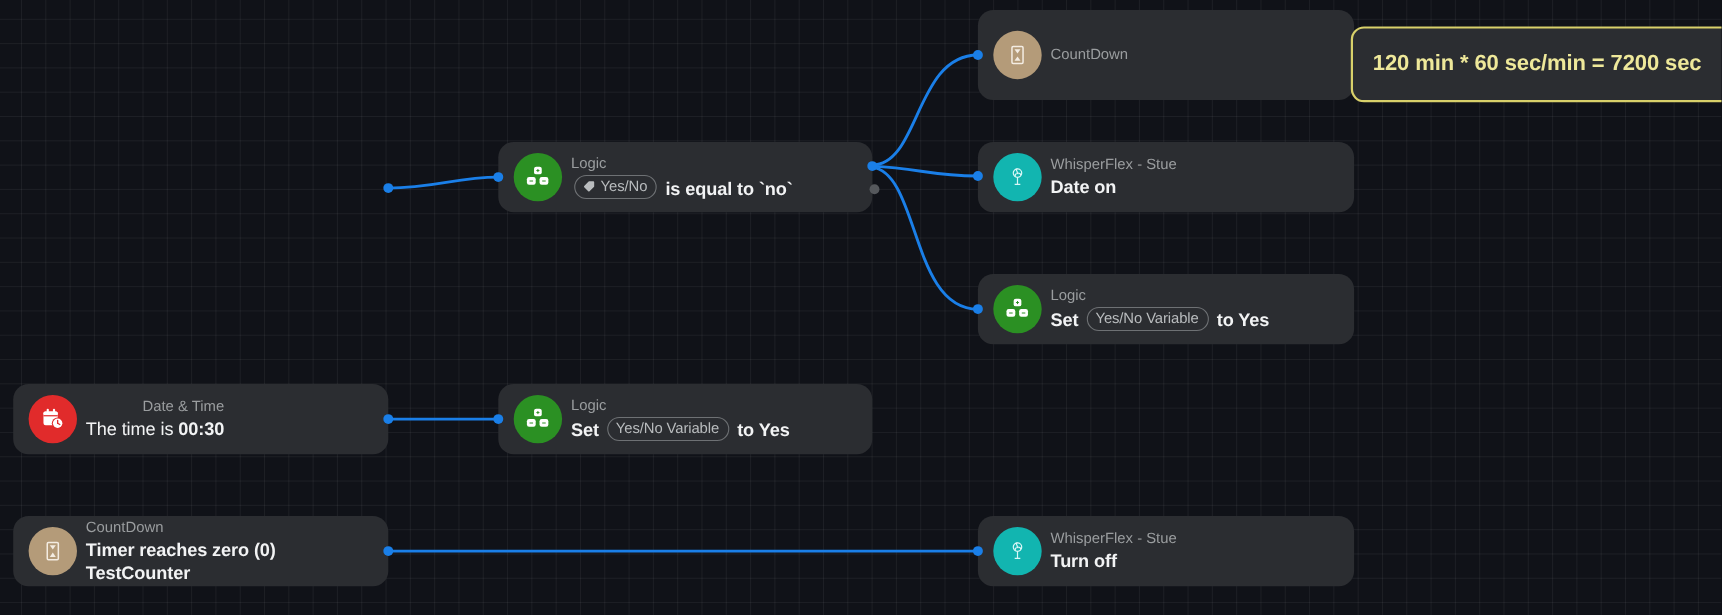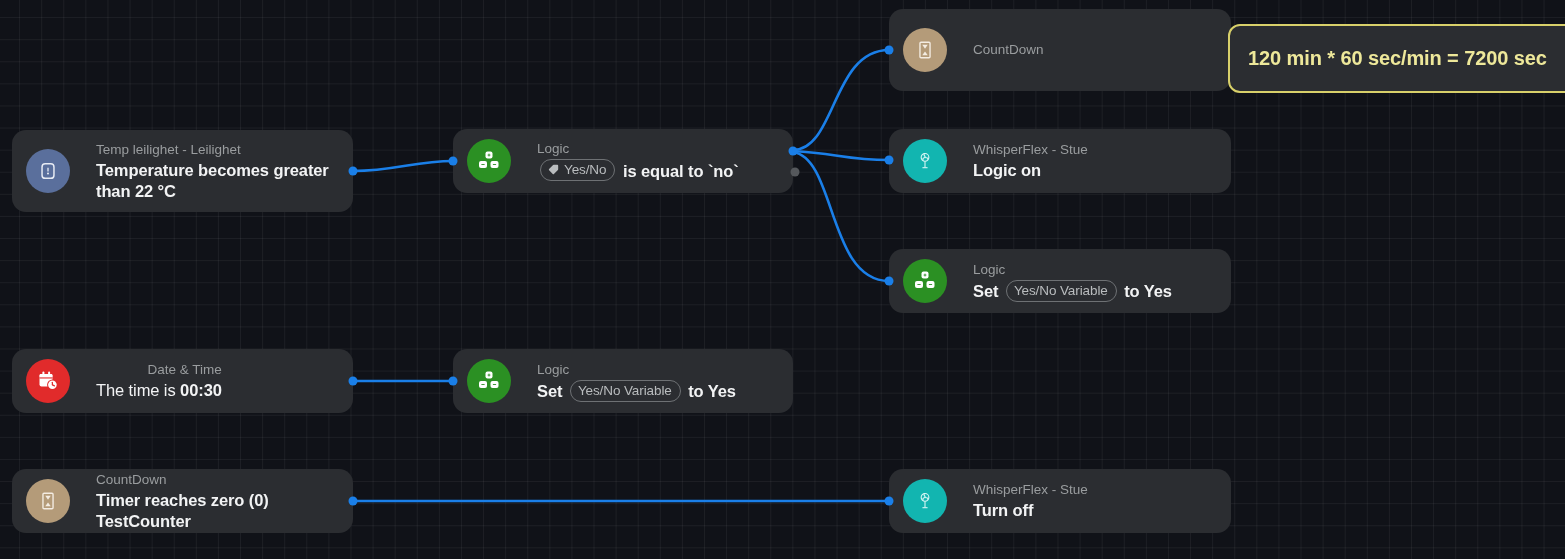--- a/index.html
+++ b/index.html
@@ -34,21 +34,21 @@
 
   
   .node {
     position: absolute;
     background: #2b2d31;
     border-radius: 14px;
     display: flex;
     align-items: center;
     padding: 0 16px 0 14px;
     box-sizing: border-box;
-    gap: 26px;
+    gap: 8px;
   }
   .node .icon-wrap {
     flex: 0 0 auto;
     width: 44px; height: 44px;
     border-radius: 50%;
     display: flex;
     align-items: center;
     justify-content: center;
   }
   .node .txt {
@@ -133,33 +133,20 @@
 
     <path d="M793,151 C 836,153 846,160 889,160" stroke="#1a7fe8" stroke-width="2.6" fill="none"></path>
 
     <path d="M793,152 C 836,158 828,281 889,281" stroke="#1a7fe8" stroke-width="2.6" fill="none"></path>
 
     <path d="M353,381 C 395,381 415,381 453,381" stroke="#1a7fe8" stroke-width="2.6" fill="none"></path>
 
     <path d="M353,501 C 500,501 740,501 889,501" stroke="#1a7fe8" stroke-width="2.6" fill="none"></path>
   </svg>
 
-  <div class="node" style="left:12px; top:130px; width:341px; height:82px;">
-    <span class="icon-wrap" style="background:#5a6f9c;">
-      <svg width="22" height="22" viewBox="0 0 24 24" fill="none" stroke="#e8ecf4" stroke-width="1.6">
-        <rect x="5.5" y="4" width="13" height="16" rx="3.5"></rect>
-        <line x1="12" y1="8.5" x2="12" y2="12.5" stroke-width="1.4"></line>
-        <circle cx="12" cy="14.6" r="1.1" fill="#e8ecf4" stroke="none"></circle>
-      </svg>
-    </span>
-    <span class="txt">
-      <span class="subtitle">Temp leilighet - Leilighet</span>
-      <span class="title">Temperature becomes greater than 22 °C</span>
-    </span>
-  </div>
   <span class="port" style="left:353px; top:171px;"></span>
 
   <div class="node" style="left:453px; top:129px; width:340px; height:64px;">
     <span class="icon-wrap" style="background:#2b9023;">
       <svg width="26" height="26" viewBox="0 0 26 26">
         <rect x="9.5" y="3.5" width="7" height="7" rx="2" fill="#fff"></rect>
         <rect x="3" y="13" width="8" height="7" rx="2" fill="#fff"></rect>
         <rect x="14.5" y="13" width="8" height="7" rx="2" fill="#fff"></rect>
         <rect x="11.6" y="6.6" width="2.8" height="0.9" fill="#2b9023"></rect>
         <rect x="12.55" y="5.65" width="0.9" height="2.8" fill="#2b9023"></rect>
@@ -209,21 +196,21 @@
         <circle cx="12" cy="8" r="1.1" fill="#d8f6f5" stroke="none"></circle>
         <path d="M12 6.9 C 10.2 5.2 11 3.6 12 3.9"></path>
         <path d="M12.9 8.5 C 15 8 15.6 9.7 14.7 10.3"></path>
         <path d="M11.1 8.5 C 9 9.3 9.4 11 10.5 11.1"></path>
         <line x1="12" y1="12.2" x2="12" y2="19"></line>
         <line x1="9.2" y1="19.3" x2="14.8" y2="19.3"></line>
       </svg>
     </span>
     <span class="txt">
       <span class="subtitle">WhisperFlex - Stue</span>
-      <span class="title">Logic on</span>
+      <span class="title">Date on</span>
     </span>
   </div>
   <span class="port" style="left:889px; top:160px;"></span>
 
   <div class="node" style="left:889px; top:249px; width:342px; height:64px;">
     <span class="icon-wrap" style="background:#2b9023;">
       <svg width="26" height="26" viewBox="0 0 26 26">
         <rect x="9.5" y="3.5" width="7" height="7" rx="2" fill="#fff"></rect>
         <rect x="3" y="13" width="8" height="7" rx="2" fill="#fff"></rect>
         <rect x="14.5" y="13" width="8" height="7" rx="2" fill="#fff"></rect>

